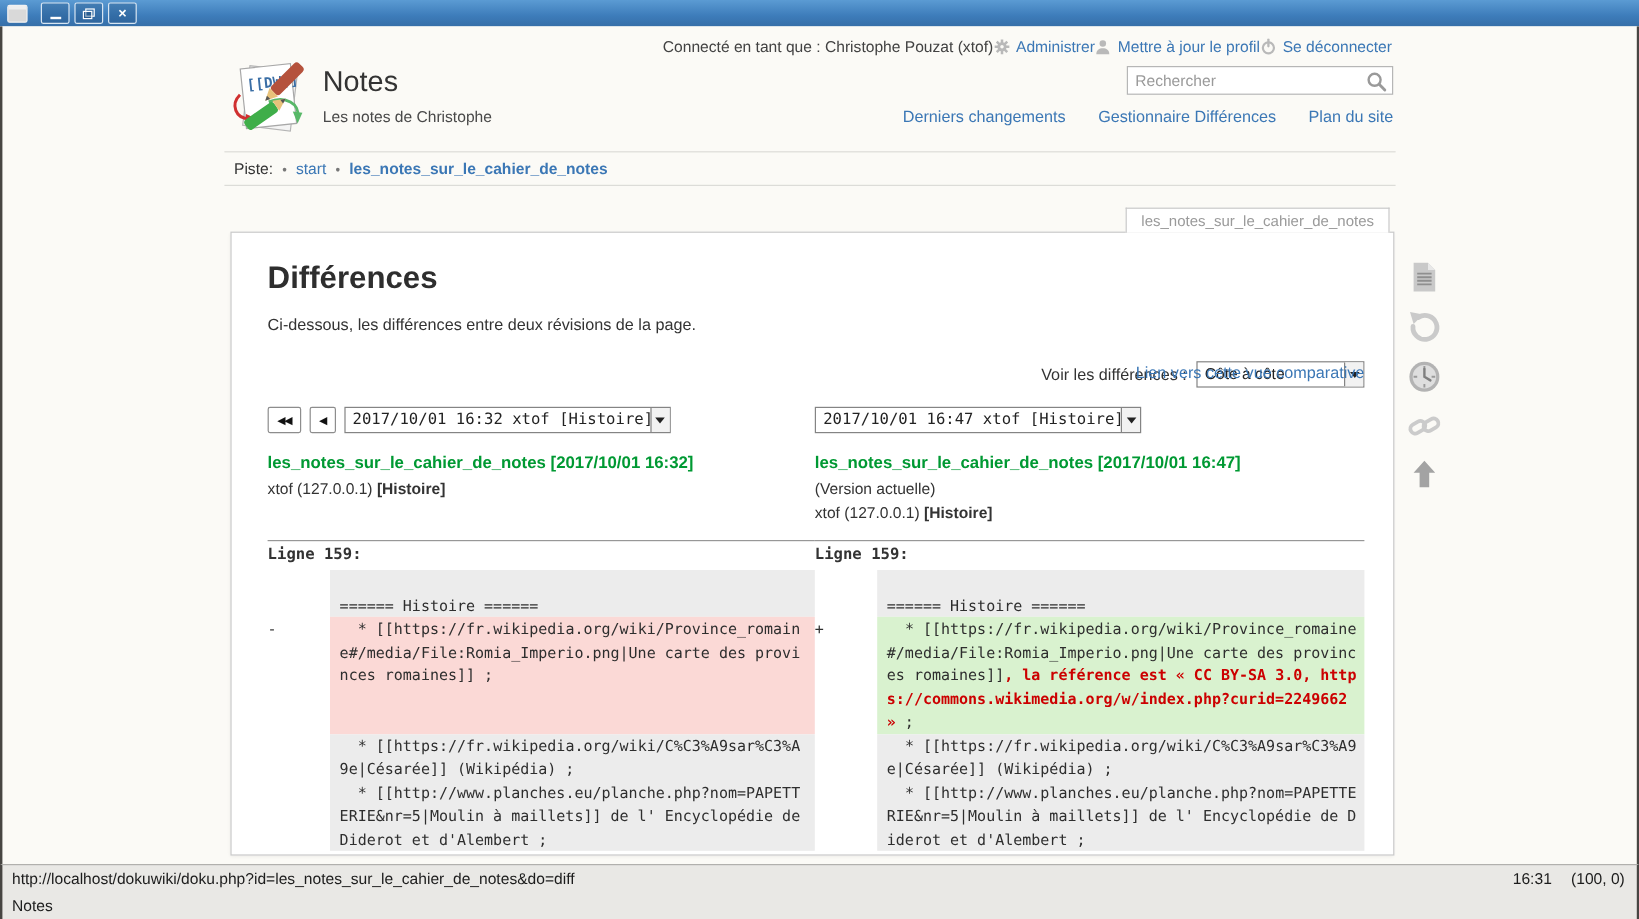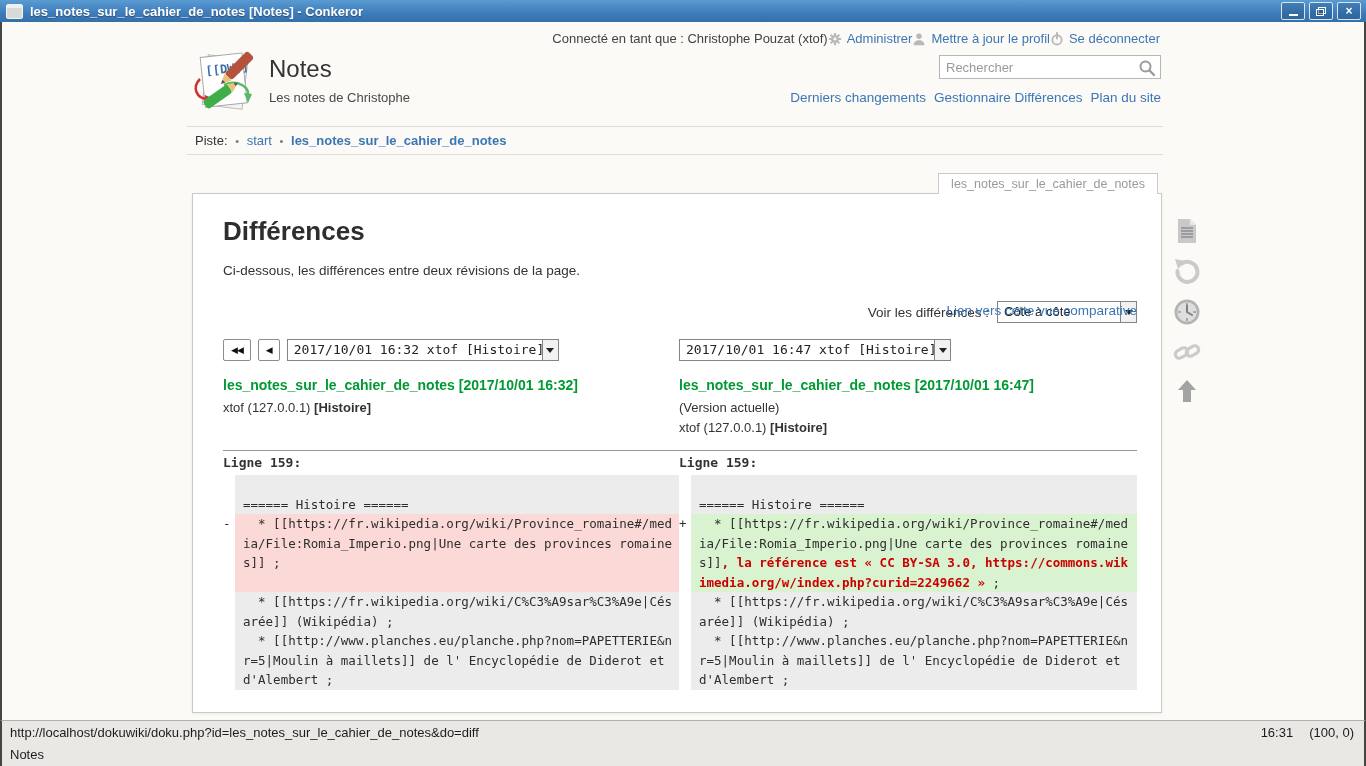--- a/index.html
+++ b/index.html
@@ -40,21 +40,21 @@
   
   .logo { position:absolute; left:188px; top:27px; width:70px; height:68px; cursor:pointer; }
   .site-title { position:absolute; left:267px; top:33px; font-size:24px; color:#333; text-decoration:none; }
   .site-tagline { position:absolute; left:267px; top:68px; font-size:13px; color:#494949; }
   .searchbox { position:absolute; top:33px; right:203px; width:222px; height:24px;
     border:1px solid #b6b6b6; background:#fff; box-sizing:border-box; }
   .searchbox input { border:0; outline:none; width:100%; height:100%; box-sizing:border-box;
     padding:0 26px 0 6px; font-size:13px; color:#333; font-family:inherit; background:transparent; }
   .searchbox input::placeholder { color:#9a9a9a; }
   .search-ico { position:absolute; right:4px; top:3px; }
-  .sitelinks { position:absolute; top:68px; right:203px; display:flex; gap:8px; font-size:13.5px; white-space:nowrap; }
+  .sitelinks { position:absolute; top:68px; right:203px; display:flex; gap:27px; font-size:13.5px; white-space:nowrap; }
 
   
   .breadcrumb { position:absolute; left:185px; top:104px; width:976px; box-sizing:border-box;
     border-top:1px solid #dcdcd8; border-bottom:1px solid #dcdcd8; padding:6px 8px; font-size:13px; color:#333; }
   .breadcrumb .sep { color:#777; padding:0 4px; font-size:11px; }
   .breadcrumb .bold { font-weight:bold; }
 
   
   .content-tab { position:absolute; top:151px; right:206px; height:20px; background:#fff;
     border:1px solid #c9c9c9; border-bottom:none; color:#9a9a9a; font-size:12.5px;
@@ -87,21 +87,21 @@
   .col-title { color:#009933; font-weight:bold; font-size:14px; display:block; margin-bottom:3px; text-decoration:none; }
   .col-head .bold { font-weight:bold; }
 
   .ligne-cell { border-top:1px solid #979797; padding:4px 0 5px;
     font-family:"DejaVu Sans Mono","Liberation Mono",monospace; font-weight:bold; font-size:13px; color:#333; }
 
   .diff-grid { font-family:"DejaVu Sans Mono","Liberation Mono",monospace; font-size:12.5px;
     line-height:19.5px; color:#2e2e2e; }
   .dcell { display:flex; align-items:stretch; }
   .gut { flex:0 0 12px; width:12px; }
-  .txtblk { flex:1; padding:0 6px 0 8px; white-space:pre-wrap; word-break:break-all; }
+  .txtblk { flex:1; padding:0 6px 0 8px; white-space:pre-wrap; word-break:break-all;margin-left:40px; }
   .bg-ctx { background:#ececec; }
   .bg-del { background:#fbd9d6; }
   .bg-add { background:#d9f2cf; }
   .bg-add strong { color:#cc0000; font-weight:bold; }
 
   
   .pagetools { position:absolute; left:1170px; top:196px; width:30px; display:flex; flex-direction:column;
     gap:9px; align-items:center; }
   .pagetools > div { cursor:pointer; }
 
@@ -113,21 +113,20 @@
   .status-right { position:absolute; right:10px; top:4px; display:flex; gap:16px; }
   .status-done { position:absolute; left:8px; top:26px; }
 </style>
 </head>
 <body>
 
 <div class="screen">
 
   <div class="titlebar">
     <div class="win-icon"></div>
-    <div class="title-text">les_notes_sur_le_cahier_de_notes [Notes] - Conkeror</div>
     <div class="win-btn">
         <span class="minbar"></span>
       </div>
     <div class="win-btn">
         <span class="restore-shape">
           <i></i>
           <i></i>
         </span>
       </div>
     <div class="win-btn">

